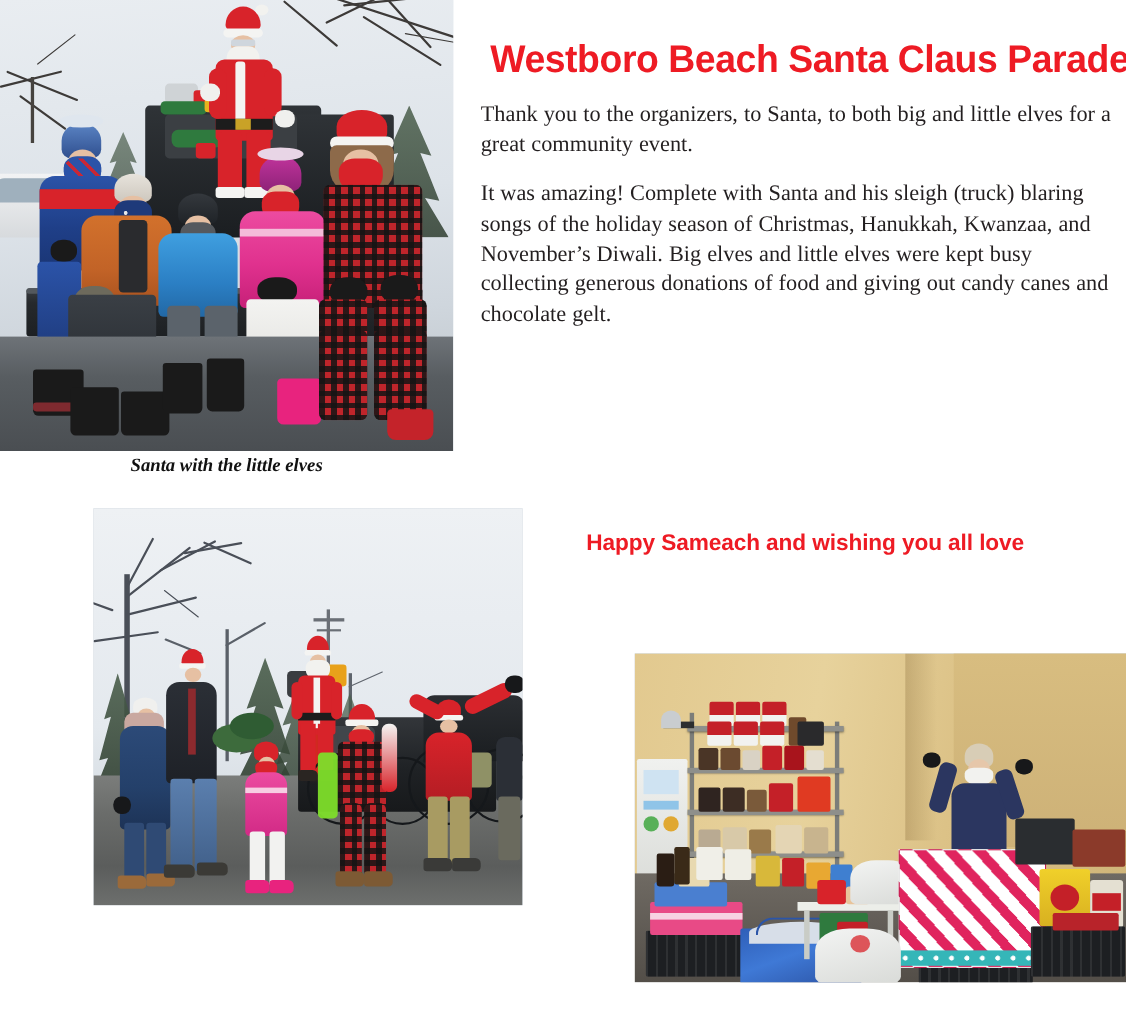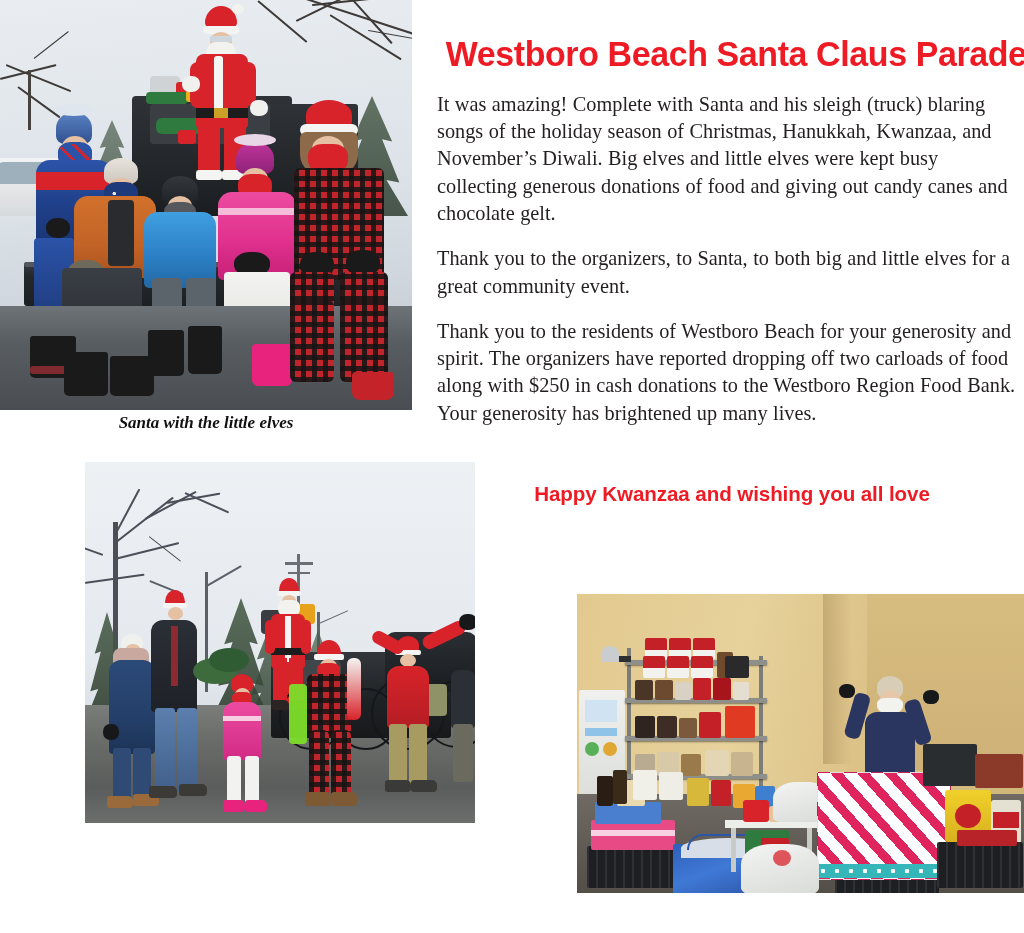--- a/index.html
+++ b/index.html
@@ -562,22 +562,21 @@
       <div class="lay crate" style="left:360px;top:248px;width:86px;height:46px;"></div>
       <div class="lay" style="left:380px;top:236px;width:60px;height:16px;background:#b8232a;border-radius:2px;"></div>
 
       <div class="lay bag-white" style="left:164px;top:250px;width:78px;height:50px;"></div>
       <div class="lay" style="left:196px;top:256px;width:18px;height:16px;background:#d8232a;border-radius:50%;opacity:.75;"></div>
     </div>
   </div>
 
   <div id="article">
     <h1 id="headline">Westboro Beach Santa Claus Parade</h1>
+    <p class="para">Thank you to the organizers, to Santa, to both big and little elves for a great community event.</p>
     <p class="para">It was amazing! Complete with Santa and his sleigh (truck) blaring songs of the holiday season of Christmas, Hanukkah, Kwanzaa, and November’s Diwali. Big elves and little elves were kept busy collecting generous donations of food and giving out candy canes and chocolate gelt.</p>
-    <p class="para">Thank you to the organizers, to Santa, to both big and little elves for a great community event.</p>
-    <p class="para">Thank you to the residents of Westboro Beach for your generosity and spirit. The organizers have reported dropping off two carloads of food along with $250 in cash donations to the Westboro Region Food Bank. Your generosity has brightened up many lives.</p>
   </div>
 
   <div id="closing">
-    <div>Happy Kwanzaa and wishing you all love</div>
+    <div>Happy Sameach and wishing you all love</div>
   </div>
 
 </div>
 
 </body></html>

